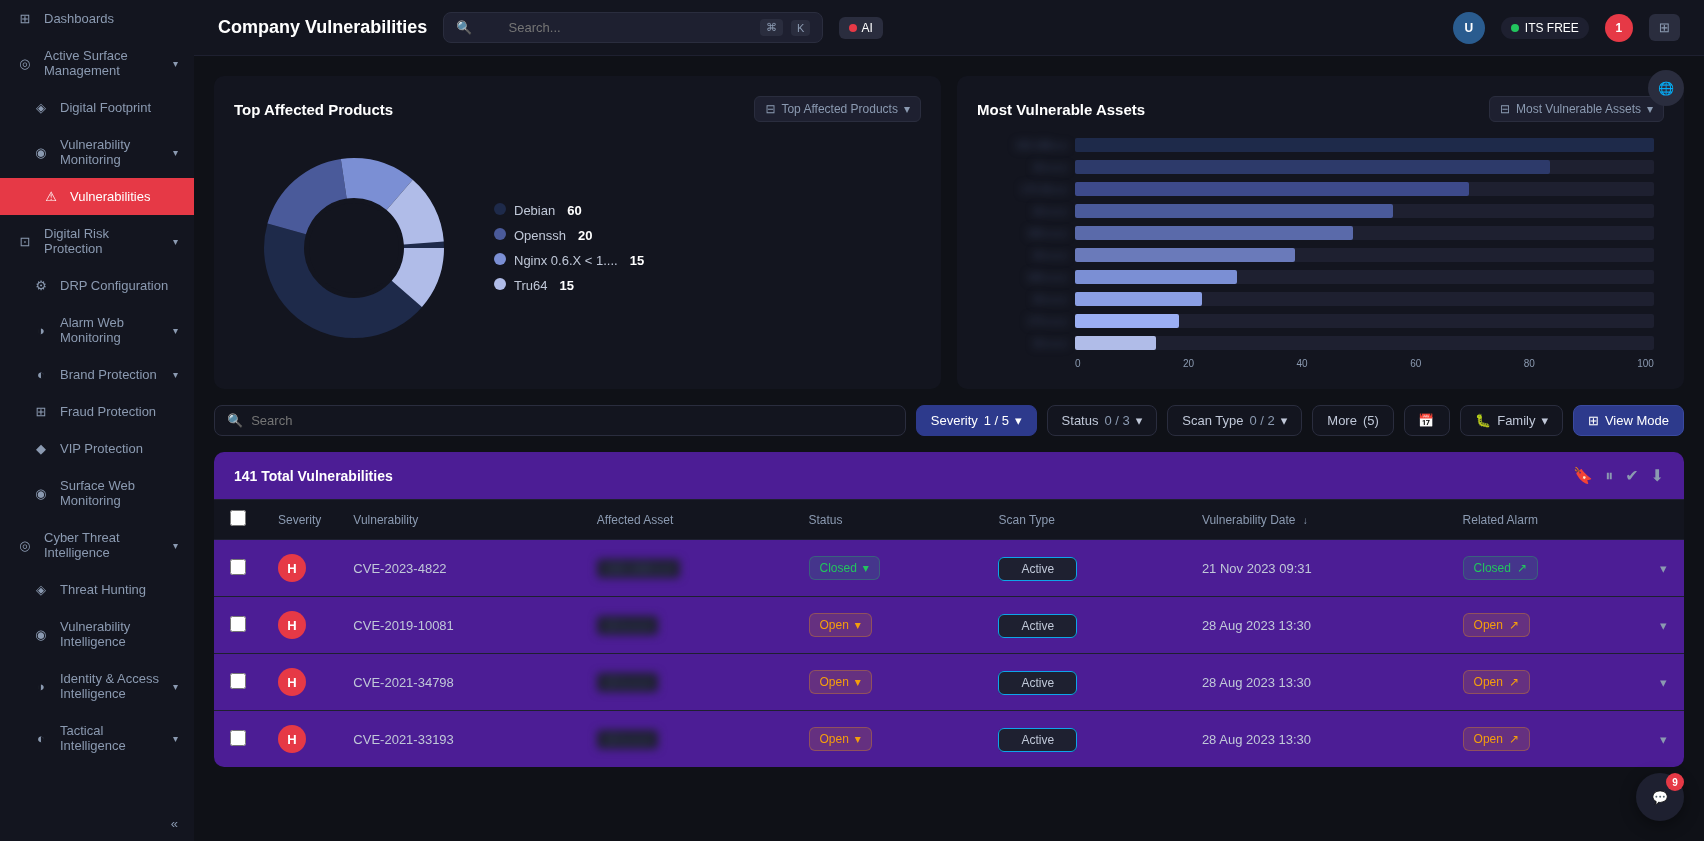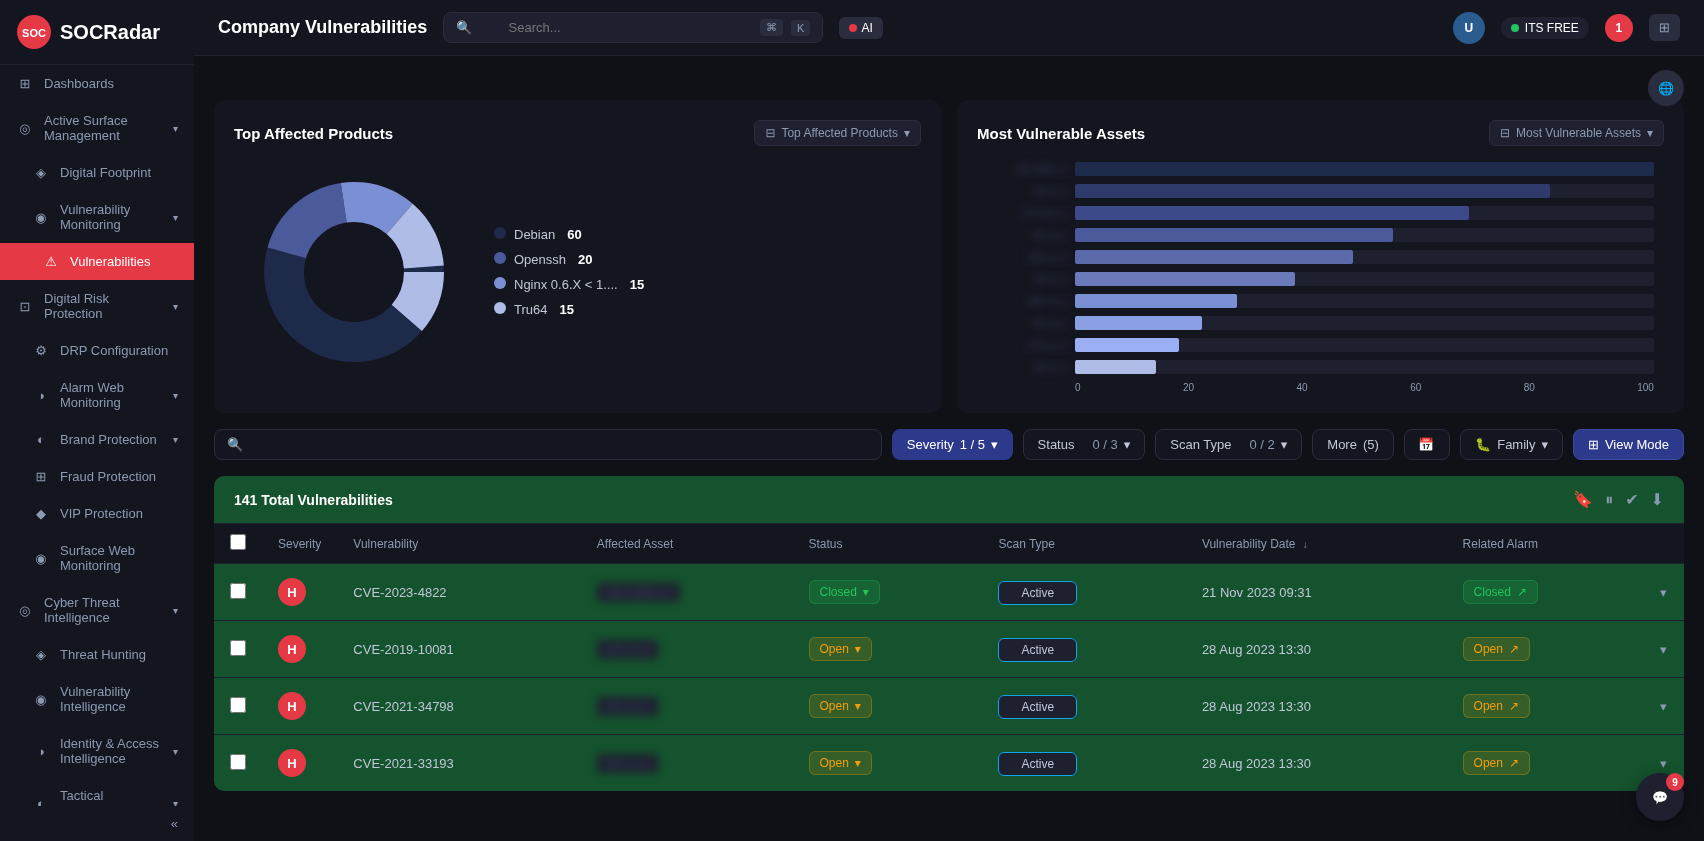--- a/index.html
+++ b/index.html
@@ -12,21 +12,21 @@
     .sidebar-item { display: flex; align-items: center; padding: 11px 16px; cursor: pointer; color: #8b9ab1; font-size: 13px; gap: 10px; transition: background 0.15s; position: relative; }
     .sidebar-item.active { background: #e63946; color: #fff; }
     .sidebar-item .chevron { margin-left: auto; font-size: 10px; }
     .sidebar-item .icon { width: 18px; text-align: center; flex-shrink: 0; }
     .sidebar-collapse { padding: 10px 16px; color: #8b9ab1; cursor: pointer; display: flex; justify-content: flex-end; }
     .sidebar-scroll { flex: 1; overflow-y: auto; }
     .sidebar-scroll::-webkit-scrollbar { width: 4px; }
     .sidebar-scroll::-webkit-scrollbar-thumb { background: #2a2d3e; border-radius: 2px; }
 
     
-    .main { flex: 1; display: flex; flex-direction: column; overflow: hidden; gap: 24px; }
+    .main { flex: 1; display: flex; flex-direction: column; overflow: hidden; }
 
     
     .topbar { background: #13151f; border-bottom: 1px solid #1e2030; padding: 0 24px; display: flex; align-items: center; gap: 16px; height: 56px; flex-shrink: 0; }
     .topbar-title { font-size: 18px; font-weight: 600; color: #fff; flex-shrink: 0; }
     .search-box { background: #1e2030; border: 1px solid #2a2d3e; border-radius: 8px; display: flex; align-items: center; padding: 6px 12px; gap: 8px; flex: 1; max-width: 380px; color: #8b9ab1; }
     .search-box input { background: none; border: none; outline: none; color: #8b9ab1; font-size: 13px; flex: 1; margin-left: 28px; }
     .search-kbd { background: #2a2d3e; border-radius: 4px; padding: 2px 6px; font-size: 11px; color: #8b9ab1; }
     .ai-btn { background: #2a2d3e; border: none; border-radius: 6px; padding: 4px 10px; color: #fff; font-size: 12px; cursor: pointer; display: flex; align-items: center; gap: 4px; }
     .ai-dot { width: 8px; height: 8px; background: #e63946; border-radius: 50%; }
     .topbar-spacer { flex: 1; }
@@ -64,25 +64,25 @@
     .bar-track { flex: 1; height: 14px; background: #1e2030; border-radius: 2px; position: relative; }
     .bar-fill { height: 100%; border-radius: 2px; }
     .bar-axis { display: flex; justify-content: space-between; font-size: 10px; color: #8b9ab1; margin-top: 6px; padding-left: 88px; }
 
     
     .filter-bar { display: flex; align-items: center; gap: 10px; }
     .filter-search { background: #13151f; border: 1px solid #2a2d3e; border-radius: 8px; display: flex; align-items: center; padding: 7px 12px; gap: 8px; flex: 1; color: #8b9ab1; }
     .filter-search input { background: none; border: none; outline: none; color: #8b9ab1; font-size: 13px; flex: 1; }
     .filter-btn { background: #13151f; border: 1px solid #2a2d3e; border-radius: 8px; padding: 7px 14px; font-size: 13px; color: #c0c8d8; display: flex; align-items: center; gap: 6px; cursor: pointer; white-space: nowrap; }
     .filter-btn.primary { background: #2d3a8c; border-color: #2d3a8c; color: #fff; }
-    .filter-btn .count { color: #8b9ab1; margin-left: 12px; }
+    .filter-btn .count { color: #8b9ab1; }
     .view-mode-btn { background: #2d3a8c; border: 1px solid #3a4aa0; border-radius: 8px; padding: 7px 14px; font-size: 13px; color: #fff; display: flex; align-items: center; gap: 6px; cursor: pointer; }
 
     
-    .table-section { background: #14532d; border-radius: 10px; overflow: hidden; }
+    .table-section { background: #4c1d95; border-radius: 10px; overflow: hidden; }
     .table-header-row { display: flex; align-items: center; justify-content: space-between; padding: 14px 20px; border-bottom: 1px solid #1e2030; }
     .table-total { font-size: 14px; font-weight: 600; color: #fff; }
     .table-actions { display: flex; gap: 12px; align-items: center; }
     .table-icon-btn { background: none; border: none; color: #8b9ab1; cursor: pointer; font-size: 16px; }
 
     .vuln-table { width: 100%; border-collapse: collapse; }
     .vuln-table th { padding: 10px 16px; text-align: left; font-size: 12px; color: #8b9ab1; font-weight: 500; border-bottom: 1px solid #1e2030; background: #13151f; }
     .vuln-table td { padding: 14px 16px; border-bottom: 1px solid #1e2030; color: #c0c8d8; font-size: 13px; vertical-align: middle; }
     .vuln-table tr:last-child td { border-bottom: none; }
 
@@ -112,27 +112,20 @@
 
     .settings-globe { position: fixed; top: 70px; right: 20px; width: 36px; height: 36px; background: #2a2d3e; border-radius: 50%; display: flex; align-items: center; justify-content: center; cursor: pointer; }
 
     
     .sort-icon { color: #8b9ab1; font-size: 10px; margin-left: 4px; }
   </style>
 </head>
 <body>
 
 <nav class="sidebar">
-  <div class="sidebar-logo">
-    <svg width="36" height="36" viewBox="0 0 36 36">
-      <circle cx="18" cy="18" r="17" fill="#e63946"></circle>
-      <text x="18" y="23" text-anchor="middle" fill="#fff" font-size="11" font-weight="700">SOC</text>
-    </svg>
-    <span class="sidebar-logo-text">SOCRadar</span>
-  </div>
   <div class="sidebar-scroll">
     <div class="sidebar-item">
       <span class="icon">⊞</span>
       <span>Dashboards</span>
     </div>
     <div class="sidebar-item">
       <span class="icon">◎</span>
       <span>Active Surface Management</span>
       <span class="chevron">▾</span>
     </div>
@@ -359,20 +352,21 @@
               <span>80</span>
               <span>100</span>
             </div>
           </div>
       </div>
     </div>
 
     <div class="filter-bar">
       <div class="filter-search">
         <span>🔍</span>
+        <input type="text" placeholder="Search" style="">
       </div>
       <button class="filter-btn primary">
         <span>Severity</span>
         <span>1 / 5</span>
         <span>▾</span>
       </button>
       <button class="filter-btn">
         <span>Status</span>
         <span class="count">0 / 3</span>
         <span>▾</span>

